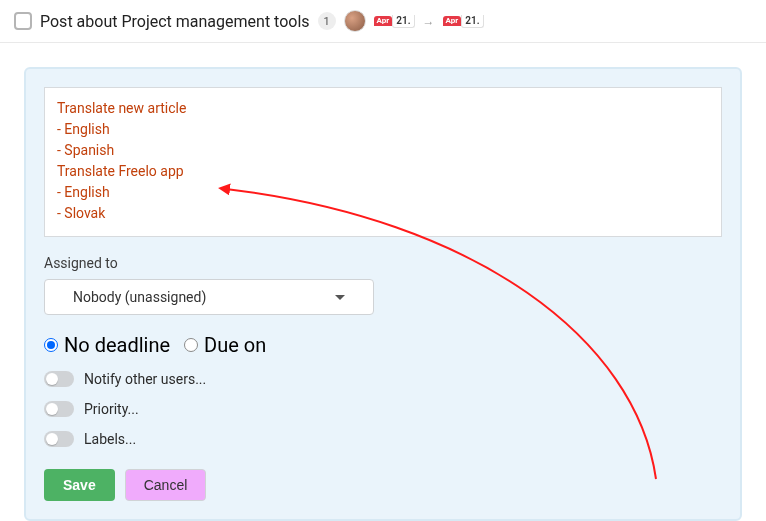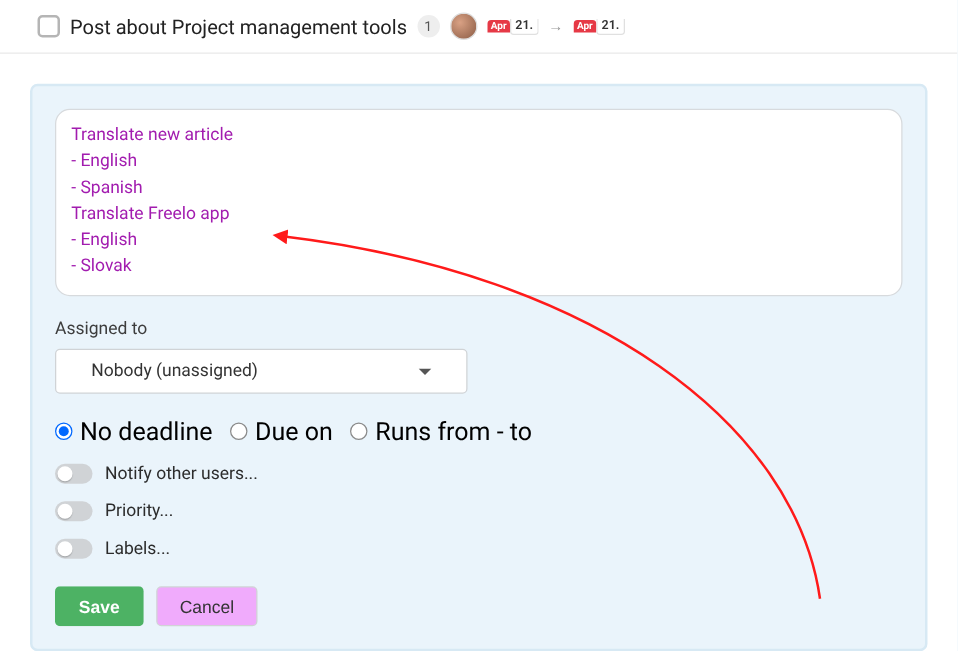--- a/index.html
+++ b/index.html
@@ -1,31 +1,31 @@
 <!DOCTYPE html>
 <html><head>
   <meta charset="utf-8">
   <style>
     * { box-sizing: border-box; margin: 0; padding: 0; }
     body { font-family: -apple-system, BlinkMacSystemFont, "Segoe UI", Roboto, sans-serif; font-size: 14px; color: #2c2c2c; background: #fff; }
     .wrap { width: 766px; }
 
-    .task-header { display: flex; align-items: center; gap: 8px; padding: 10px 30px; border-bottom: 1px solid #e9e9e9; }
+    .task-header { display: flex; align-items: center; gap: 8px; padding: 10px 14px; border-bottom: 1px solid #e9e9e9; }
     .checkbox { width: 18px; height: 18px; border: 2px solid #b5b5b5; border-radius: 4px; background: #fff; }
     .task-title { font-size: 16px; color: #222; }
     .pill-count { display:inline-flex; align-items:center; justify-content:center; min-width: 18px; height:18px; padding: 0 5px; background:#eee; border-radius: 9px; font-size:11px; color:#555; }
     .avatar { width: 22px; height: 22px; border-radius: 50%; background: radial-gradient(circle at 35% 35%, #d9a184, #8a5b44); border: 1px solid #ddd; }
     .date-badge { display:flex; align-items:center; line-height:1; }
     .date-badge .mon { background:#e63946; color:#fff; font-size:8px; font-weight:700; padding: 1px 3px; border-radius:3px 3px 0 0; }
     .date-badge .day { font-size:10px; font-weight:600; color:#333; padding:1px 3px; border:1px solid #e0e0e0; border-top:none; border-radius:0 0 3px 3px; background:#fff;}
     .arrow-sep { color:#999; font-size:12px; }
 
     .panel { margin: 24px; border: 2px solid #d7e9f4; background:#eaf4fb; border-radius:6px; padding: 18px; position: relative; }
 
-    .textarea { width:100%; min-height:150px; background:#fff; border:1px solid #d7dadd; border-radius:12px; padding:10px 12px; font-family:inherit; font-size:14px; color:#a21caf; line-height:1.5; resize: both; white-space:pre-wrap; }
+    .textarea { width:100%; min-height:150px; background:#fff; border:1px solid #d7dadd; border-radius:0; padding:10px 12px; font-family:inherit; font-size:14px; color:#c2410c; line-height:1.5; resize: both; white-space:pre-wrap; }
 
     .section-label { margin-top:18px; font-size:14px; color:#3d3d3d; }
 
     .select { margin-top:8px; width:330px; height:36px; background:#fff; border:1px solid #d0d3d6; border-radius:4px; display:flex; align-items:center; justify-content:space-between; padding:0 28px; font-size:14px; color:#333; }
     .select .caret { width:0; height:0; border-left:5px solid transparent; border-right:5px solid transparent; border-top:5px solid #555; }
 
     .radio-row { margin-top:18px; display:flex; align-items:center; gap:14px; font-size:20px; color:#000000; }
     .radio-item { display:flex; align-items:center; gap:6px; }
     .radio { width:14px; height:14px; border:1px solid #8a8a8a; border-radius:50%; background:#fff; display:inline-flex; align-items:center; justify-content:center; }
     .radio.checked { border-color:#0168ff; }
@@ -79,24 +79,20 @@
 
     <div class="radio-row">
       <label class="radio-item">
         <span class="radio checked"></span>
         <span>No deadline</span>
       </label>
       <label class="radio-item">
         <span class="radio"></span>
         <span>Due on</span>
       </label>
-      <label class="radio-item">
-        <span class="radio"></span>
-        <span>Runs from - to</span>
-      </label>
     </div>
 
     <div class="toggle-row">
       <span class="toggle"></span>
       <span>Notify other users...</span>
     </div>
     <div class="toggle-row">
       <span class="toggle"></span>
       <span>Priority...</span>
     </div>

